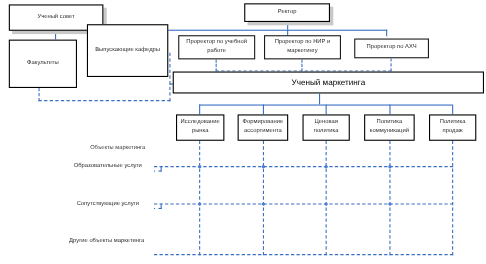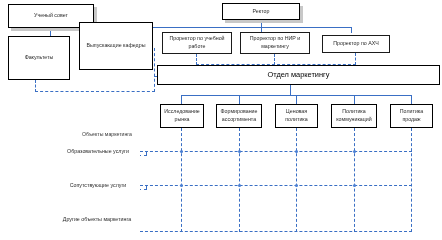--- a/index.html
+++ b/index.html
@@ -120,21 +120,21 @@
   <div class="box thin" style="left:322px;top:35px;width:68px;height:18px;">
     <span>Проректор по АХЧ</span>
   </div>
 
   <div class="dashv" style="left:196px;top:54px;height:11px;"></div>
   <div class="dashv" style="left:274px;top:54px;height:11px;"></div>
   <div class="dashv" style="left:355px;top:53px;height:12px;"></div>
   <div class="dashh" style="left:196px;top:64px;width:160px;"></div>
 
   <div class="box bar" style="left:157px;top:65px;width:283px;height:20px;">
-    <span>Отдел маркетингу</span>
+    <span>Ученый маркетинга</span>
   </div>
 
   <div class="bline" style="left:290px;top:85px;width:1px;height:10px;"></div>
   <div class="bline" style="left:181px;top:95px;width:230px;height:1px;"></div>
 
   <div class="bline" style="left:181px;top:95px;width:1px;height:9px;"></div>
   <div class="box" style="left:160px;top:104px;width:44px;height:24px;">
     <span>Исследование рынка</span>
   </div>
 

